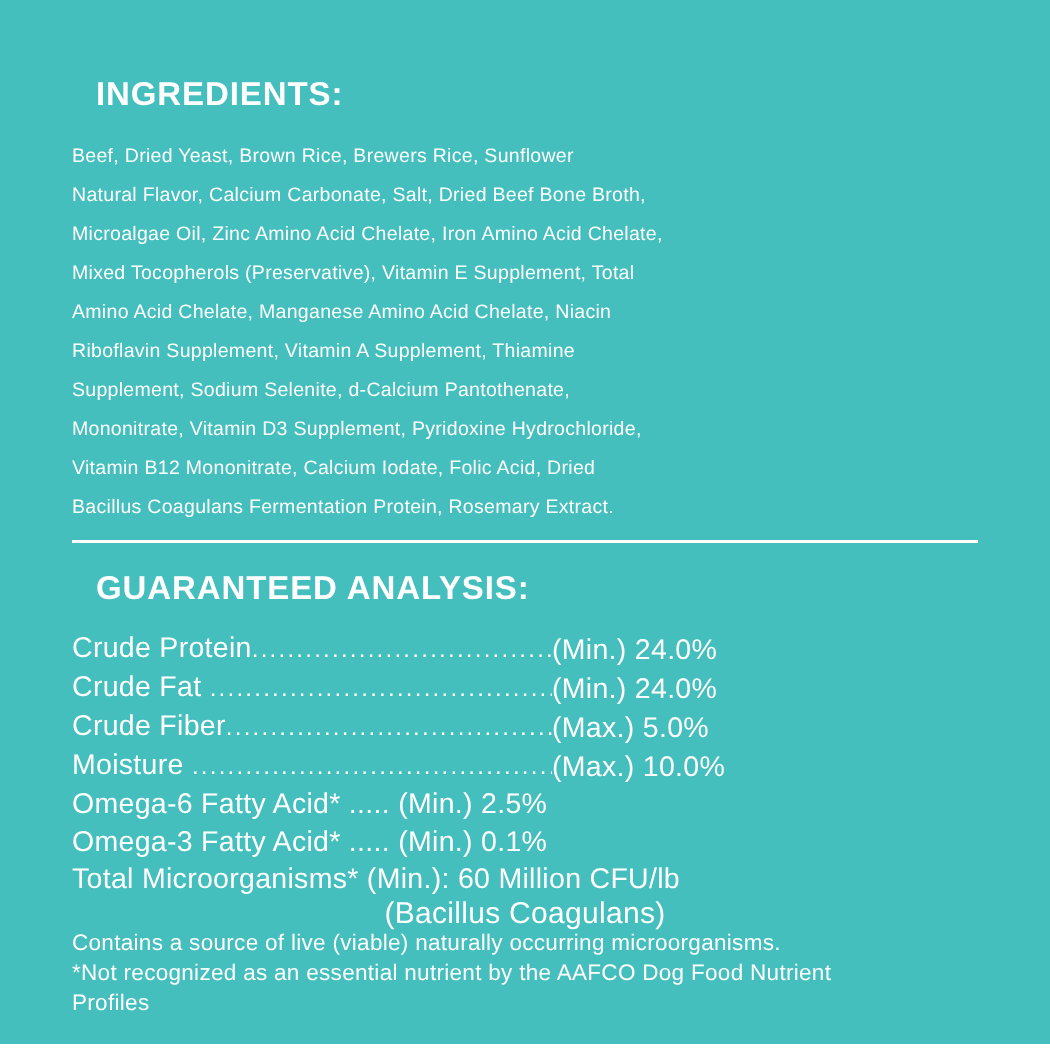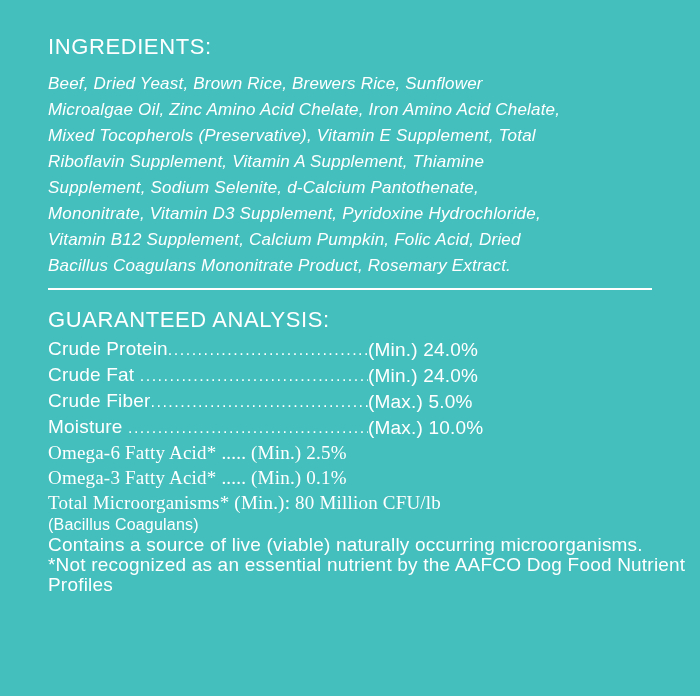--- a/index.html
+++ b/index.html
@@ -8,33 +8,32 @@
     background: #44bfbd;
     color: #ffffff;
     font-family: "Liberation Sans", sans-serif;
     overflow: hidden;
     position: relative;
     -webkit-font-smoothing: antialiased;
   }
   .label { padding: 34px 48px 0 48px; }
 
   .sec-heading {
-    margin: 0;
+    margin: 16px;
     font-size: 22px;
-    font-weight: normal;
+    font-weight: bold;
     letter-spacing: 0.6px;
     line-height: 25px;
   }
   .ingredients-block { margin-top: 12px; }
   .iline {
-    font-size: 17px;
+    font-size: 13px;
     line-height: 26px;
     letter-spacing: 0.2px;
     white-space: nowrap;
-    font-style: italic;
   }
 
   .divider {
     border: none;
     height: 2px;
     width: 604px;
     background: #ffffff;
     margin: 9px 0 0 0;
   }
 
@@ -48,49 +47,51 @@
   .ga-row { line-height: 25px; white-space: nowrap; }
   .ga-lead {
     display: inline-block;
     width: 320px;
     overflow: hidden;
     white-space: nowrap;
     vertical-align: bottom;
     line-height: 25px;
   }
   .ga-dots { font-size: 16px; letter-spacing: 1.5px; }
-  .ga-inline { line-height: 25px; white-space: nowrap; font-family: Liberation Serif, serif; }
+  .ga-inline { line-height: 25px; white-space: nowrap; }
 
   .notes { margin-top: 0; }
-  .note { font-size: 19px; line-height: 20px; letter-spacing: 0.2px; white-space: nowrap; }
-  .note-lg { font-size: 16px; }
+  .note { font-size: 15px; line-height: 20px; letter-spacing: 0.2px; white-space: nowrap; }
+  .note-lg { font-size: 20px; text-align: center; }
 
   .bottom-strip {
     position: absolute;
     left: 0; bottom: 0;
     width: 700px; height: 4px;
     background: #ffffff;
   }
 </style>
 </head>
 <body style="background: rgb(68, 191, 189); color: rgb(255, 255, 255);">
 
 <div class="label">
 
   <section>
     <h1 class="sec-heading">INGREDIENTS:</h1>
     <div class="ingredients-block">
       <div class="iline">Beef, Dried Yeast, Brown Rice, Brewers Rice, Sunflower</div>
+      <div class="iline">Natural Flavor, Calcium Carbonate, Salt, Dried Beef Bone Broth,</div>
       <div class="iline">Microalgae Oil, Zinc Amino Acid Chelate, Iron Amino Acid Chelate,</div>
       <div class="iline">Mixed Tocopherols (Preservative), Vitamin E Supplement, Total</div>
+      <div class="iline">Amino Acid Chelate, Manganese Amino Acid Chelate, Niacin</div>
       <div class="iline">Riboflavin Supplement, Vitamin A Supplement, Thiamine</div>
       <div class="iline">Supplement, Sodium Selenite, d-Calcium Pantothenate,</div>
       <div class="iline">Mononitrate, Vitamin D3 Supplement, Pyridoxine Hydrochloride,</div>
-      <div class="iline">Vitamin B12 Supplement, Calcium Pumpkin, Folic Acid, Dried</div>
-      <div class="iline">Bacillus Coagulans Mononitrate Product, Rosemary Extract.</div>
+      <div class="iline">Vitamin B12 Mononitrate, Calcium Iodate, Folic Acid, Dried</div>
+      <div class="iline">Bacillus Coagulans Fermentation Protein, Rosemary Extract.</div>
     </div>
   </section>
 
   <hr class="divider" style="background: rgb(255, 255, 255);">
 
   <section>
     <h1 class="sec-heading ga-heading">GUARANTEED ANALYSIS:</h1>
 
     <div class="ga-rows">
       <div class="ga-row">
@@ -101,21 +102,21 @@
       </div>
       <div class="ga-row">
         <span class="ga-lead"><span>Crude Fiber</span><span class="ga-dots">..................................................................................................................</span></span><span class="ga-val">(Max.) 5.0%</span>
       </div>
       <div class="ga-row">
         <span class="ga-lead"><span>Moisture </span><span class="ga-dots">..................................................................................................................</span></span><span class="ga-val">(Max.) 10.0%</span>
       </div>
 
       <div class="ga-inline">Omega-6 Fatty Acid* ..... (Min.) 2.5%</div>
       <div class="ga-inline">Omega-3 Fatty Acid* ..... (Min.) 0.1%</div>
-      <div class="ga-inline">Total Microorganisms* (Min.): 80 Million CFU/lb</div>
+      <div class="ga-inline">Total Microorganisms* (Min.): 60 Million CFU/lb</div>
     </div>
 
     <div class="notes">
       <div class="note note-lg">(Bacillus Coagulans)</div>
       <div class="note">Contains a source of live (viable) naturally occurring microorganisms.</div>
       <div class="note">*Not recognized as an essential nutrient by the AAFCO Dog Food Nutrient</div>
       <div class="note">Profiles</div>
     </div>
   </section>
 

